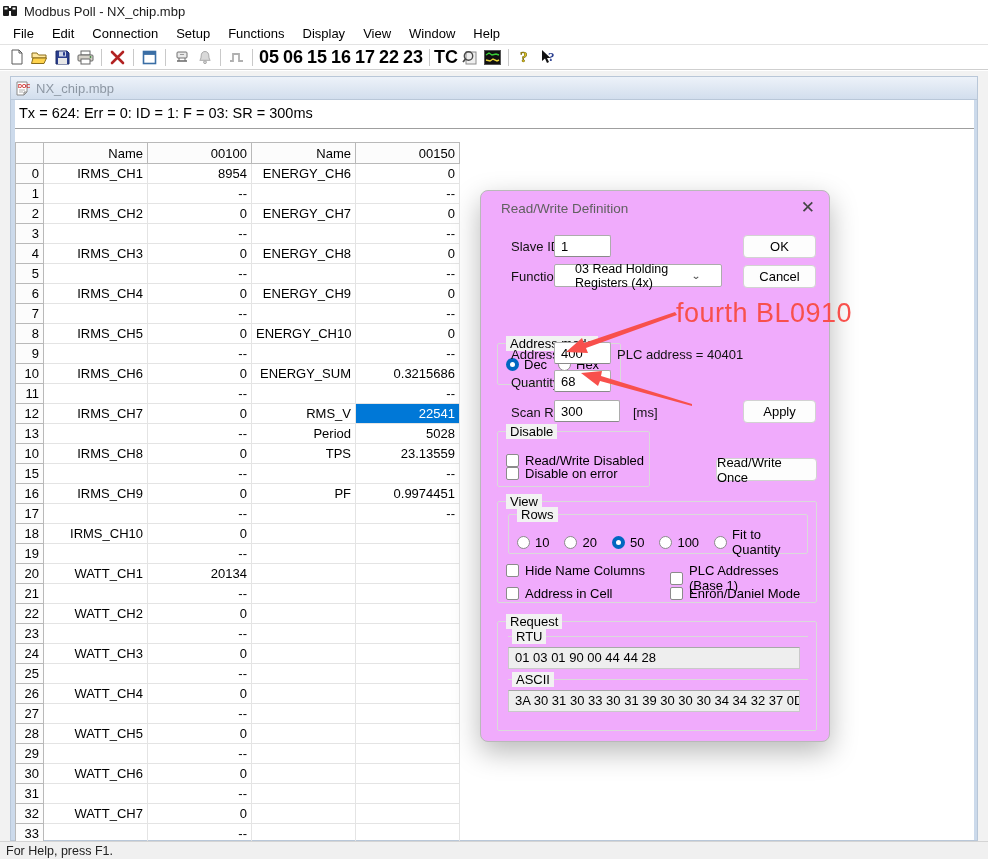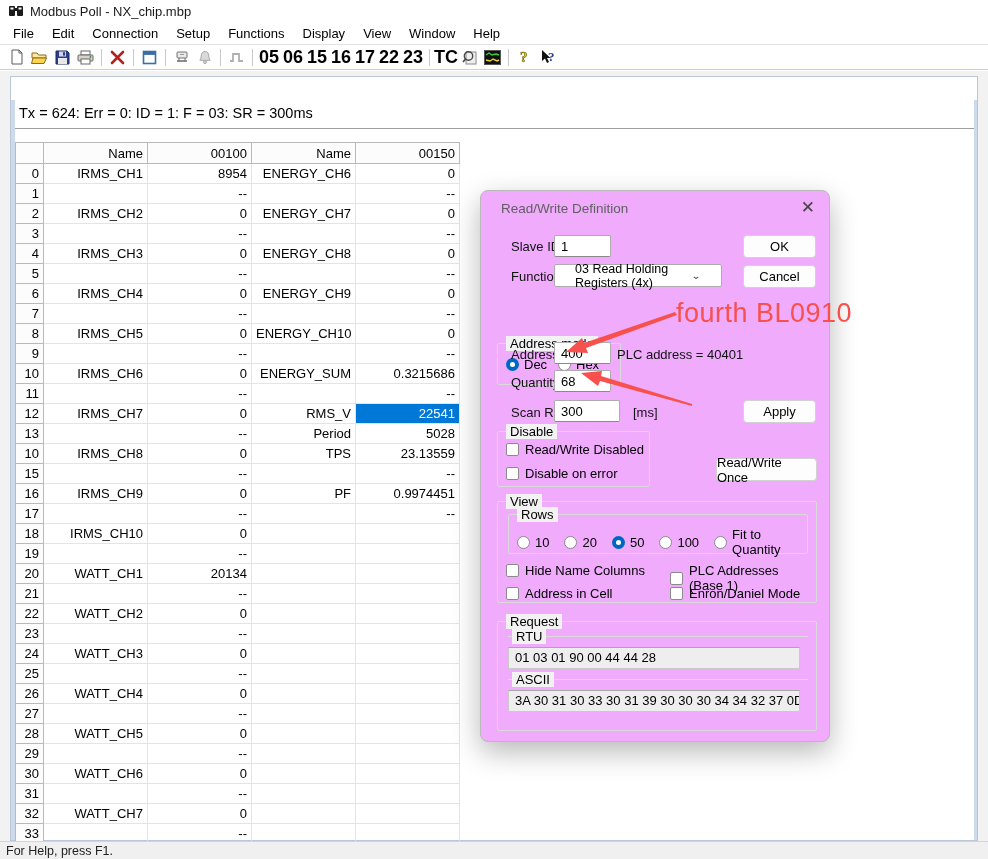--- a/index.html
+++ b/index.html
@@ -1,20 +1,20 @@
 <!DOCTYPE html>
 <html><head>
 <meta charset="utf-8">
 <style>
   * { margin:0; padding:0; box-sizing:border-box; }
   html,body { width:988px; height:859px; overflow:hidden; background:#fff;
     font-family:"Liberation Sans","DejaVu Sans",sans-serif; font-size:13px; color:#000; }
 
   
-  .titlebar { height:22px; display:flex; align-items:center; gap:6px; padding-left:8px; background:#fff; }
+  .titlebar { height:22px; display:flex; align-items:center; gap:6px; padding-left:2px; background:#fff; }
   .titlebar .title { font-size:13px; color:#1a1a1a; }
   .menubar { height:22px; display:flex; align-items:center; background:#fff; padding-left:4px; }
   .menu-item { padding:2px 9px; cursor:default; }
   .toolbar { height:26px; display:flex; align-items:center; padding-left:5px; background:#fff;
     border-top:1px solid #e3e3e3; border-bottom:1px solid #cfcfcf; }
   .tbtn { width:23px; height:22px; display:flex; align-items:center; justify-content:center; }
   .tnum { width:24px; height:22px; display:flex; align-items:center; justify-content:center;
     font-weight:bold; font-size:18px; font-family:"Liberation Sans",sans-serif; }
   .tsep { width:1px; height:17px; background:#c9c9c9; margin:0 4px; }
 
@@ -199,20 +199,29 @@
   <div class="tbtn">
     <svg width="18" height="16" viewBox="0 0 18 16">
       <path d="M3 1 L3 12 L6 9.5 L8 14 L10 13 L8 9 L11.5 9 z" fill="#111"></path>
       <text x="9" y="12" font-size="13" font-weight="bold" fill="#2a3e8f" font-family="Liberation Serif,serif">?</text>
     </svg>
   </div>
 </div>
 
 <div class="mdi">
   <div class="child">
+    <div class="child-titlebar">
+      <svg width="16" height="15" viewBox="0 0 16 15">
+        <path d="M2 1 h10 v10 l-3 3 h-7 z" fill="#fff" stroke="#8a8a8a"></path>
+        <path d="M12 11 l-3 3 v-3 z" fill="#d8d8d8" stroke="#8a8a8a"></path>
+        <text x="3" y="6.5" font-size="5.5" font-weight="bold" fill="#c22">DOC</text>
+        <path d="M4 9 h6 M4 11 h4" stroke="#b0b0b0"></path>
+      </svg>
+      <span class="child-title">NX_chip.mbp</span>
+    </div>
     <div class="child-body">
       <div class="doc-status">Tx = 624: Err = 0: ID = 1: F = 03: SR = 300ms</div>
       <table class="grid">
         <colgroup>
           <col class="c-num">
             <col class="c">
             <col class="c">
             <col class="c">
             <col class="c">
         </colgroup>
@@ -504,21 +513,21 @@
   <div class="dlg-label" style="left:30px; top:184px;">Quantity:</div>
   <div class="field" style="left:73px; top:179px; width:57px;">68</div>
 
   <div class="dlg-label" style="left:30px; top:214px;">Scan Rate:</div>
   <div class="field" style="left:73px; top:209px; width:66px;">300</div>
   <div class="dlg-label" style="left:152px; top:214px;">[ms]</div>
   <div class="btn" style="left:262px; top:209px; width:73px;">Apply</div>
 
   <div class="group" style="left:16px; top:240px; width:153px; height:56px;">
     <span class="group-legend">Disable</span>
-    <div class="cb-item" style="left:8px; top:10px;">
+    <div class="cb-item" style="left:8px; top:21px;">
       <span class="checkbox"></span>
       <span>Read/Write Disabled</span>
     </div>
     <div class="cb-item" style="left:8px; top:34px;">
       <span class="checkbox"></span>
       <span>Disable on error</span>
     </div>
   </div>
   <div class="btn" style="left:235px; top:267px; width:101px;">Read/Write Once</div>
 

